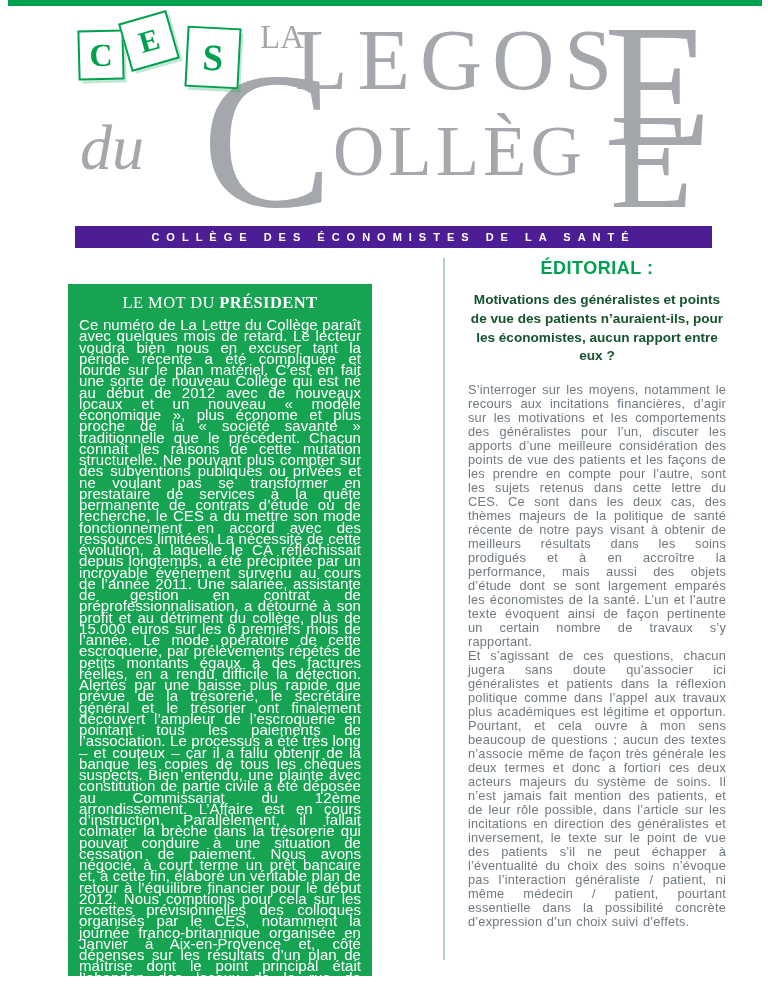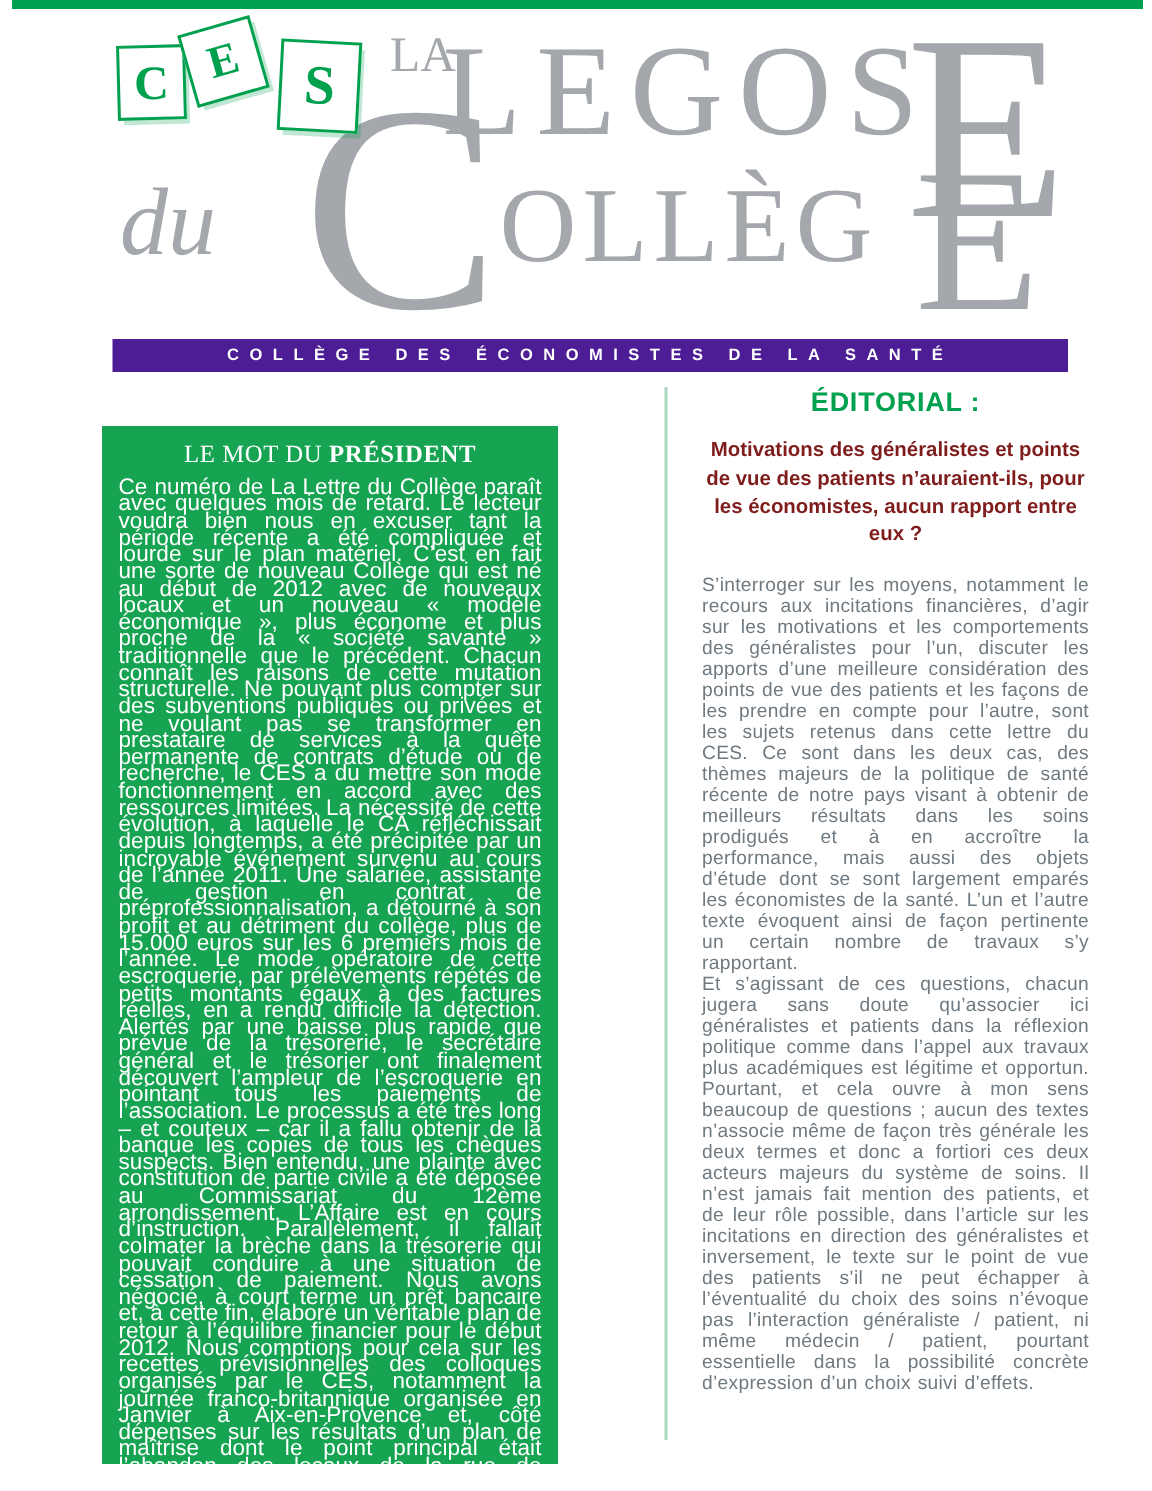--- a/index.html
+++ b/index.html
@@ -45,21 +45,21 @@
   .sig-name{margin-top:4px;text-align:right;font-weight:bold;font-size:11px;text-decoration:underline;}
   .sig-aff{text-align:right;font-size:10.4px;}
 
   
   .divider{position:absolute;left:443px;top:258px;width:2px;height:702px;background:#A8D8BD;}
 
   
   .editorial{position:absolute;left:468px;top:258px;width:258px;}
   .editorial h2{margin:0;text-align:center;color:#00A14E;font-size:18px;
       font-weight:bold;letter-spacing:0.5px;}
-  .editorial .subtitle{margin-top:12px;text-align:center;color:#7f1d1d;
+  .editorial .subtitle{margin-top:12px;text-align:center;color:#14532d;
       font-size:13.6px;font-weight:bold;line-height:18.8px;}
   .editorial .body{margin-top:17px;color:#6F7980;font-size:12.8px;line-height:14px;
       text-align:justify;letter-spacing:0.2px;word-spacing:0.8px;hyphens:auto;-webkit-hyphens:auto;}
   .editorial .body p{margin:0;}
 </style>
 </head>
 <body>
 
 <div class="page">
 

